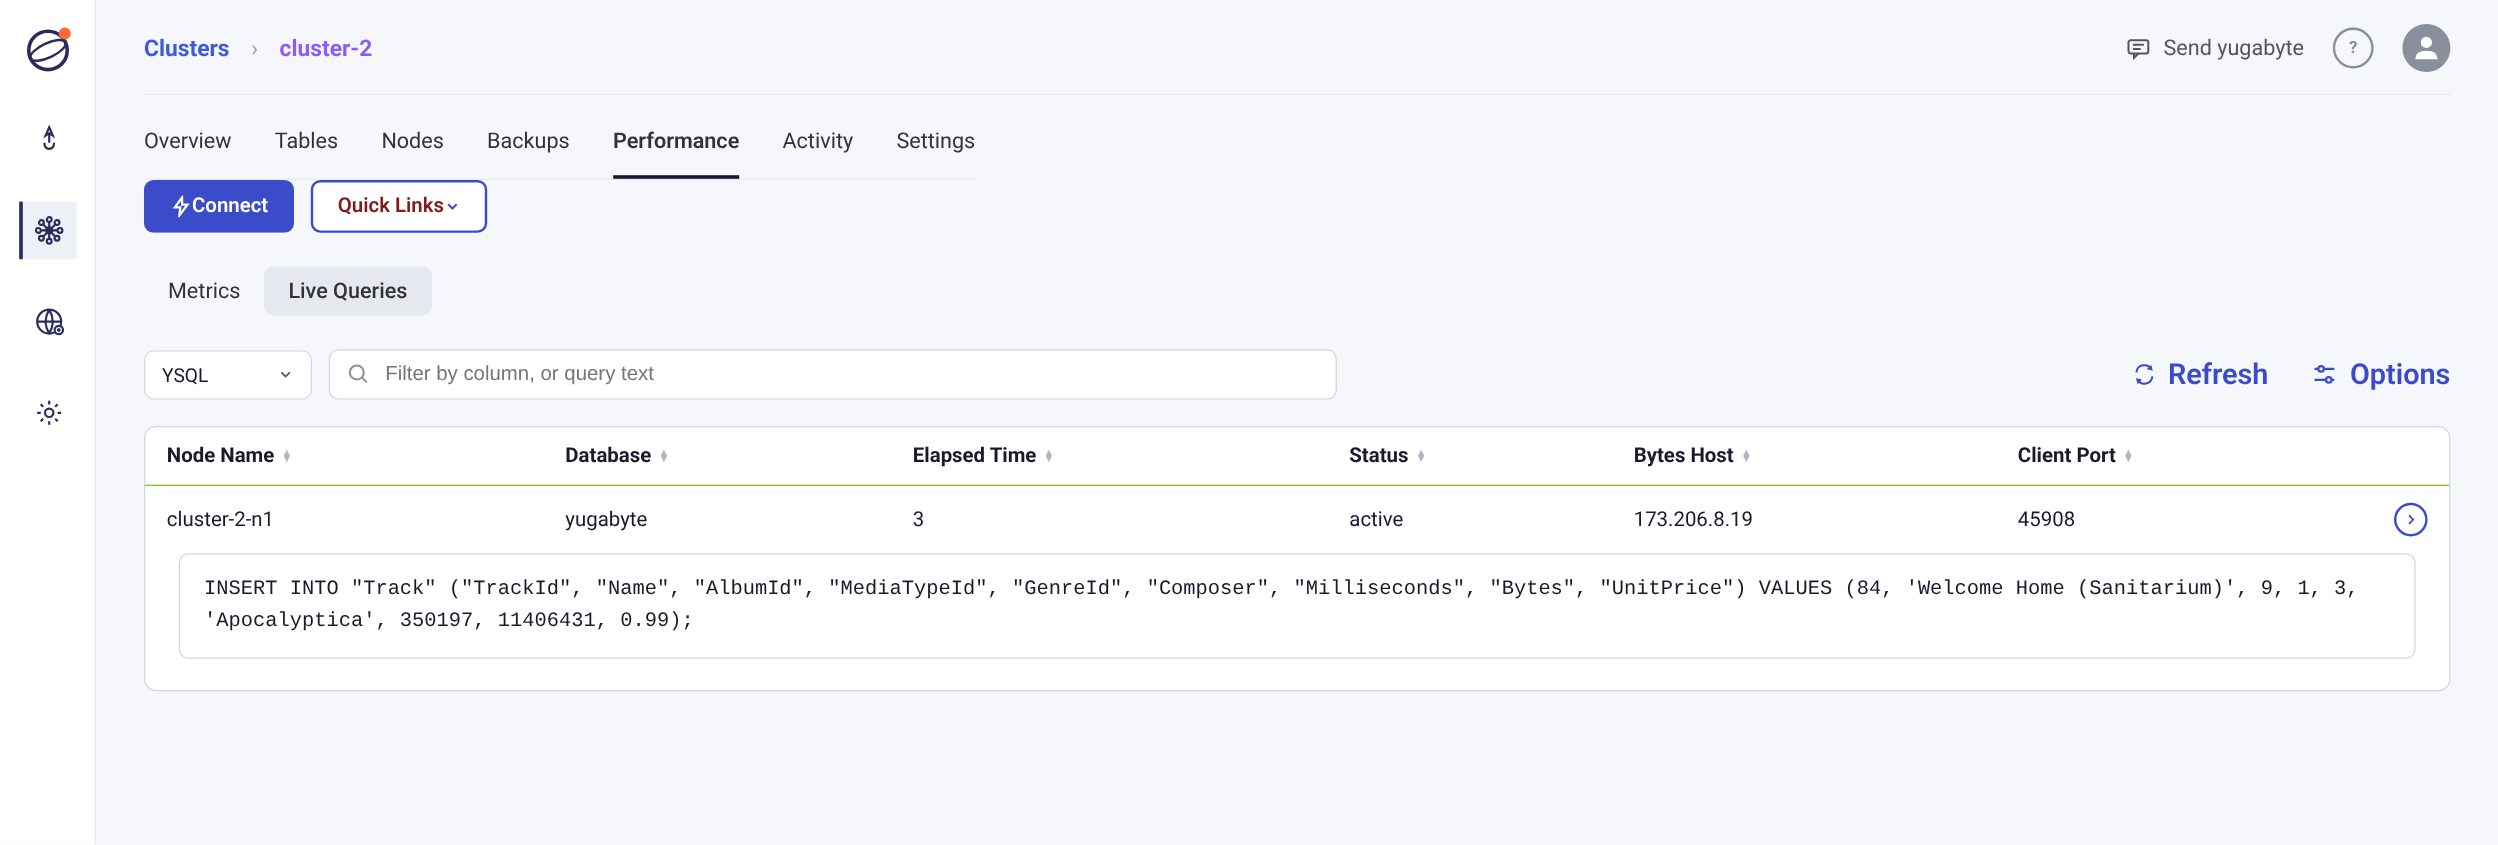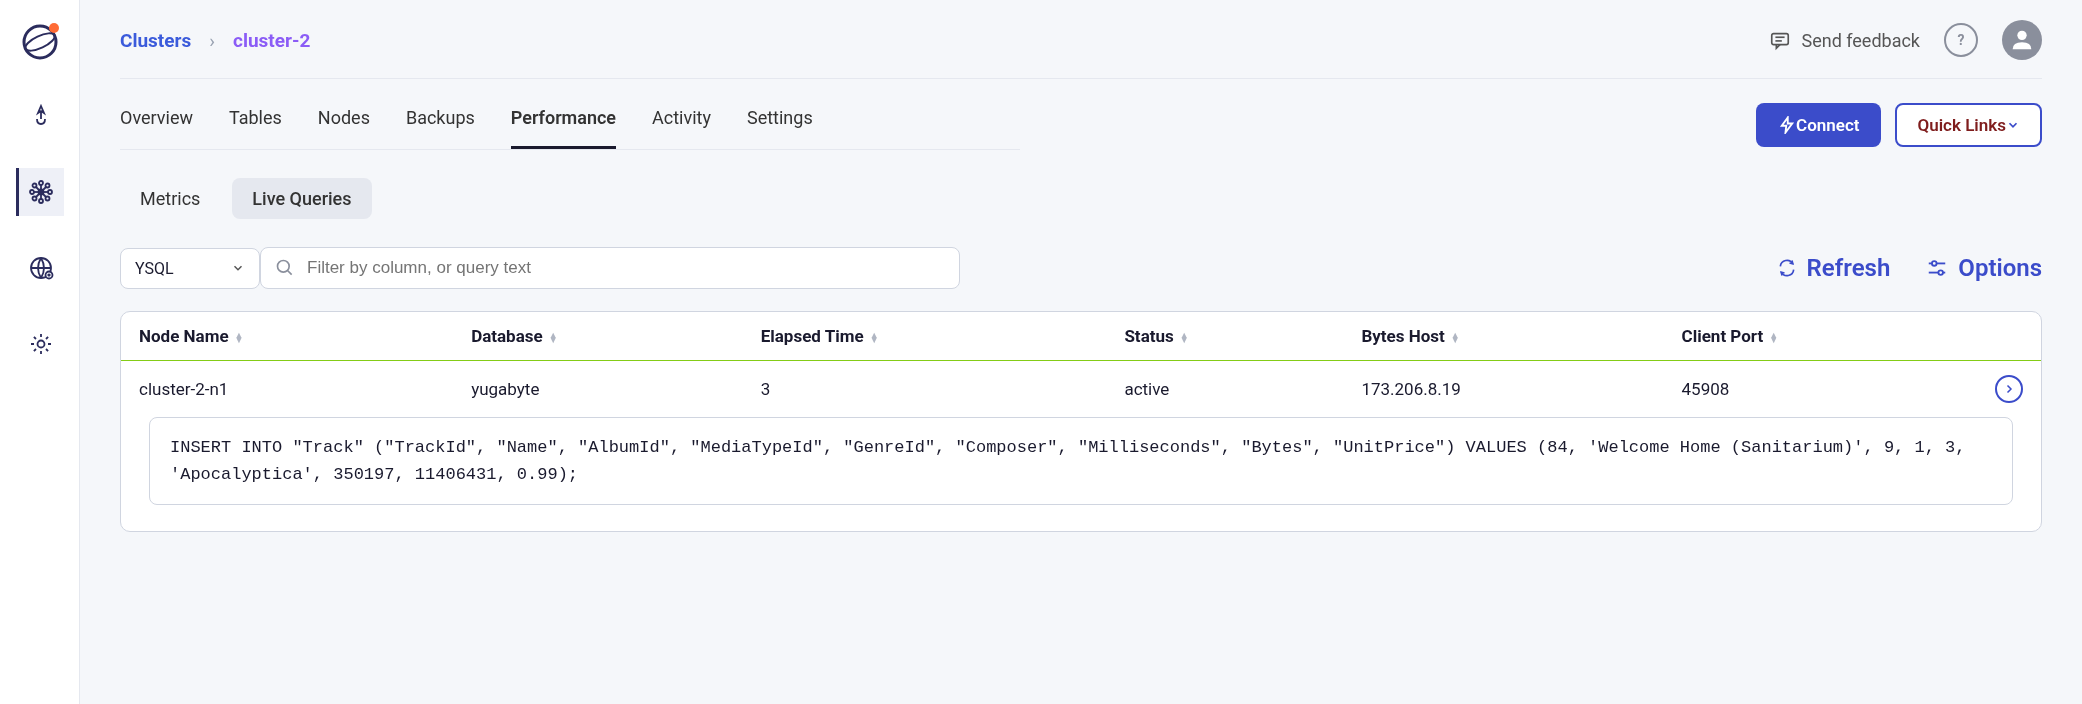--- a/index.html
+++ b/index.html
@@ -62,53 +62,54 @@
     .icon-circle {
       width:34px;height:34px;border-radius:50%;border:2px solid #8a8f9c;
       display:flex;align-items:center;justify-content:center;color:#8a8f9c;
       font-weight:700;cursor:pointer;
     }
     .avatar {
       width:40px;height:40px;border-radius:50%;background:#8a8f9c;
       display:flex;align-items:center;justify-content:center;
     }
     .tabs-row {
-      display:flex;justify-content:space-between;align-items:center;
+      display:flex;justify-content:space-between;align-items:flex-start;
       padding-top:20px;
+      flex-direction:column;
     }
     .tabs { display:flex;gap:36px;font-size:18px;color:#333; border-bottom:1px solid #e5e8ef; flex:1; max-width:900px;}
     .tab { padding:8px 0 18px 0; cursor:pointer; }
     .tab.active { border-bottom:3px solid #1a1a2e; font-weight:600;}
     .action-btns { display:flex;gap:14px;}
     .btn {
       display:flex;align-items:center;gap:0;
       padding:10px 20px;border-radius:8px;font-size:17px;font-weight:600;
       cursor:pointer;border:2px solid transparent;
     }
     .btn-primary { background:#3b4cca;color:#fff;}
     .btn-outline { background:#fff;border-color:#3b4cca;color:#7f1d1d;}
     .subtabs {
-      display:flex;gap:12px;margin-top:28px;font-size:18px;color:#333;
+      display:flex;gap:0;margin-top:28px;font-size:18px;color:#333;
     }
     .subtab { padding:10px 20px;border-radius:8px;cursor:pointer;}
     .subtab.active { background:#e5e8ef;font-weight:500;}
     .toolbar {
       display:flex;align-items:center;gap:14px;margin-top:28px;
       justify-content:space-between;
     }
-    .toolbar-left { display:flex;align-items:center;}
+    .toolbar-left { display:flex;gap:14px;align-items:center;}
     .select {
       display:flex;align-items:center;justify-content:space-between;
       border:1px solid #d0d5e0;border-radius:8px;padding:10px 14px;
       background:#fff;min-width:140px;cursor:pointer;font-size:16px;
     }
     .search {
       display:flex;align-items:center;gap:12px;
       border:1px solid #d0d5e0;border-radius:8px;padding:10px 14px;
-      background:#fff;width:700px;
+      background:#fff;width:840px;
     }
     .search input {
       border:none;outline:none;font-size:17px;flex:1;color:#333;background:transparent;
     }
     .toolbar-right { display:flex;gap:36px;align-items:center;}
     .link-btn { display:flex;align-items:center;gap:10px;color:#3b4cca;font-weight:600;cursor:pointer;font-size:24px;}
     .table-card {
       margin-top:22px;border:1px solid #d0d5e0;border-radius:10px;background:#fff;padding:0 0 26px 0;
     }
     table { width:100%;border-collapse:collapse;}
@@ -190,21 +191,21 @@
         <span class="bc-leaf">cluster-2</span>
       </div>
       <div class="topbar-right">
         <div class="feedback">
           <svg width="22" height="22" viewBox="0 0 24 24" fill="none" stroke="#555" stroke-width="1.8">
             <rect x="3" y="5" width="18" height="12" rx="2"></rect>
             <line x1="7" y1="9" x2="17" y2="9"></line>
               <line x1="7" y1="13" x2="14" y2="13"></line>
             <path d="M8 17 L8 21 L12 17"></path>
           </svg>
-          <span>Send feedback</span>
+          <span>Send yugabyte</span>
         </div>
         <div class="icon-circle">
           <span>?</span>
         </div>
         <div class="avatar">
           <svg width="28" height="28" viewBox="0 0 24 24" fill="#fff">
             <circle cx="12" cy="8" r="4"></circle>
               <path d="M4 20 Q4 14 12 14 Q20 14 20 20 Z"></path>
           </svg>
         </div>

